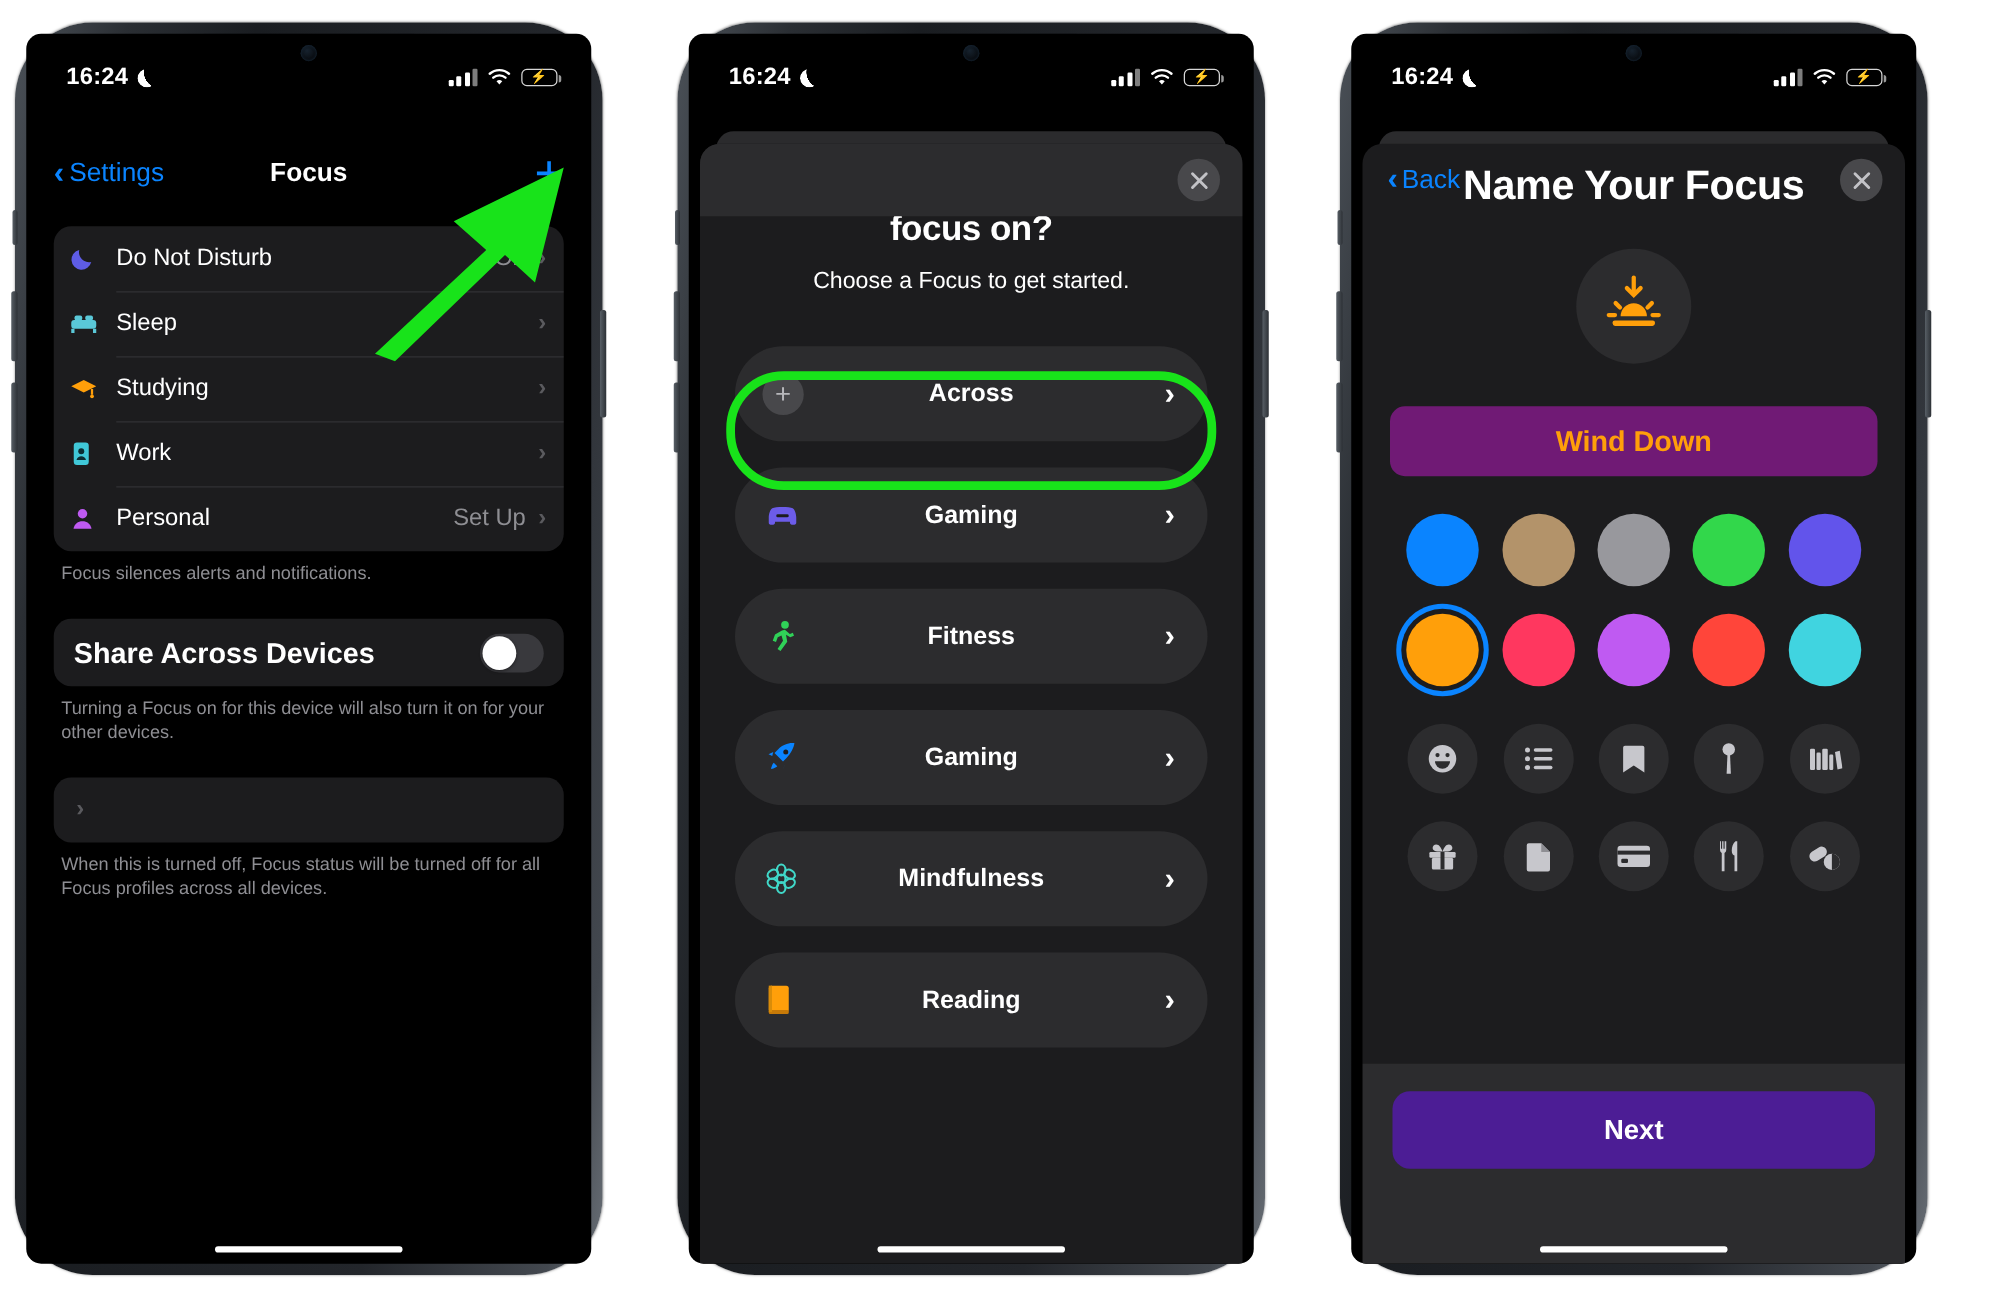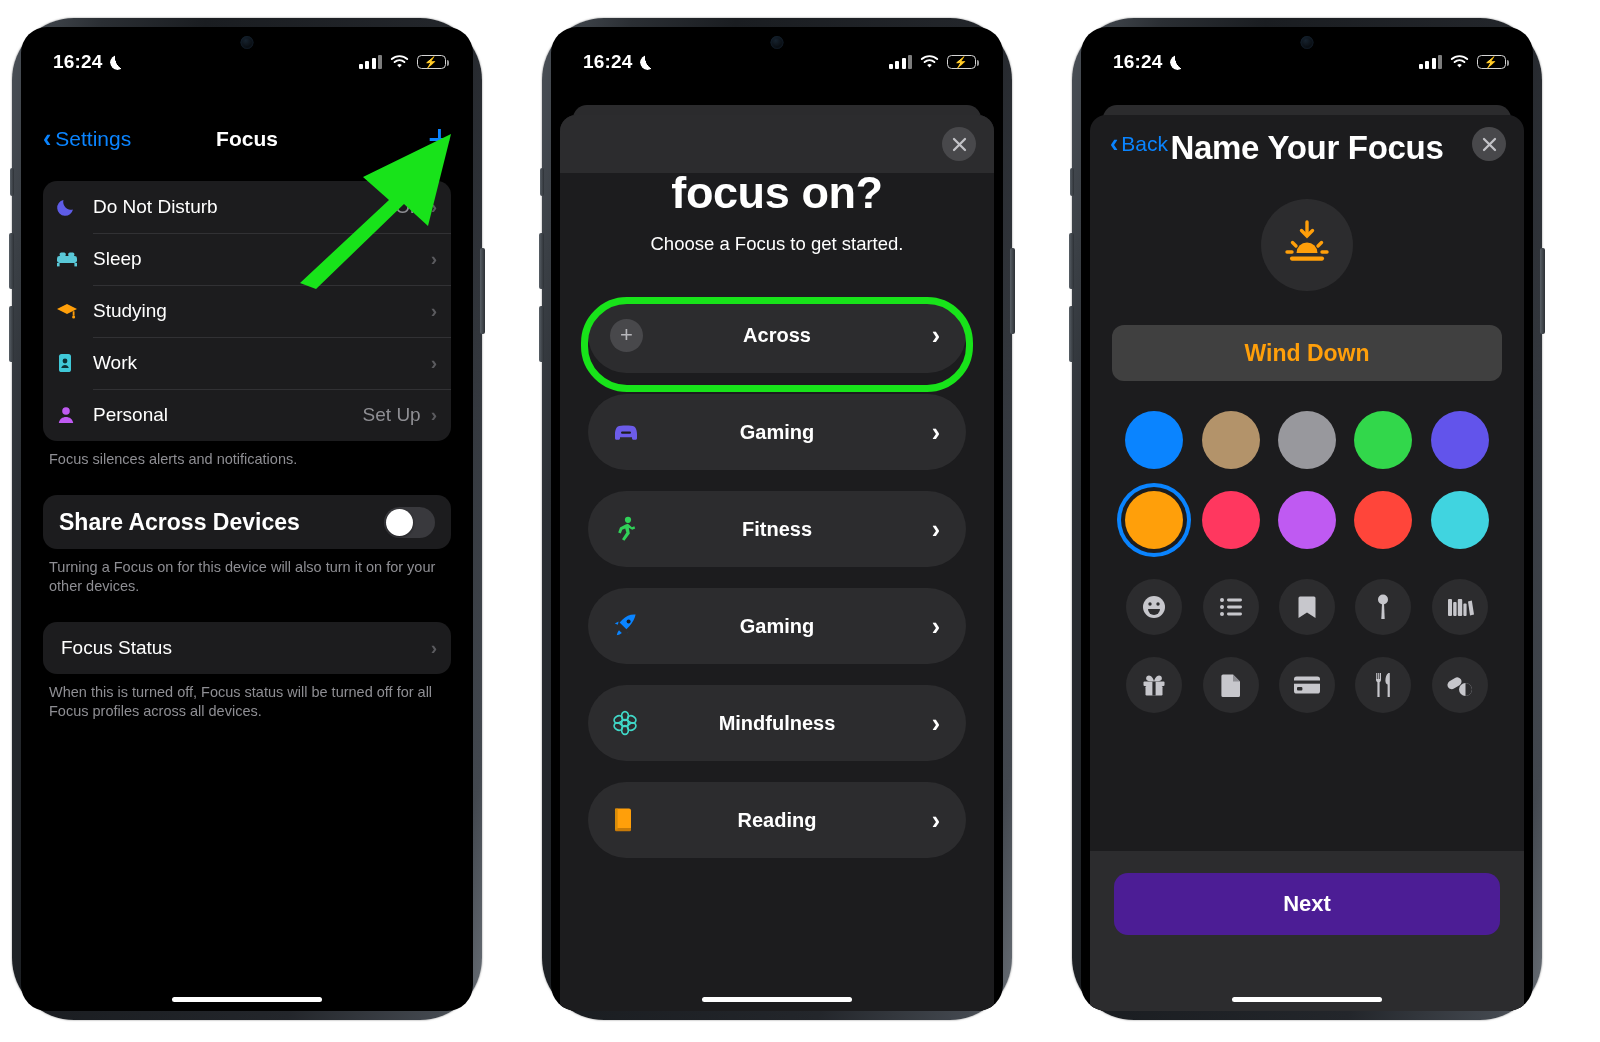--- a/index.html
+++ b/index.html
@@ -21,21 +21,21 @@
     padding: 9px;
     box-shadow: 0 0 2px rgba(0,0,0,.5);
   }
   #phone1 { left: 12px; }
   #phone2 { left: 542px; }
   #phone3 { left: 1072px; }
 
   .screen {
     position: relative;
     width: 100%; height: 100%;
-    border-radius: 26px;
+    border-radius: 12px;
     background: #000;
     overflow: hidden;
   }
   
   .btn-side { position:absolute; background: linear-gradient(90deg,#585f66,#2c3035); border-radius:2px; }
   .bt-left-a { left:-2px; top:150px; width:4px; height:28px; }
   .bt-left-b { left:-3px; top:215px; width:5px; height:56px; }
   .bt-left-c { left:-3px; top:288px; width:5px; height:56px; }
   .bt-right  { right:-3px; top:230px; width:5px; height:86px; }
 
@@ -137,21 +137,21 @@
   }
   .close-btn{
     position:absolute; right:18px; top:12px; width:34px; height:34px; border-radius:50%;
     background:#48484b; display:flex; align-items:center; justify-content:center; cursor:pointer;
   }
   .close-btn svg{ display:block; }
 
   
   .sheet2-body{ padding:0 28px; }
   .sheet-title {
-    color:#fff; font-size:45px; font-weight:800; text-align:center; letter-spacing:-.4px;
+    color:#fff; font-size:28px; font-weight:800; text-align:center; letter-spacing:-.4px;
     margin-top:-6px;
   }
   .sheet-sub { color:#fff; font-size:18.5px; text-align:center; margin-top:14px; }
   .focus-list { margin-top:42px; display:flex; flex-direction:column; gap:21px; }
   .focus-item {
     height:76px; background:#2c2c2e; border-radius:38px;
     display:flex; align-items:center; padding:0 26px 0 22px; position:relative; cursor:pointer;
   }
   .focus-item .fi-icon{ width:46px; display:flex; align-items:center; }
   .focus-item .fi-label{
@@ -168,21 +168,21 @@
 
   
   .nav3 { position:absolute; left:0; right:0; top:0; height:58px; display:flex; align-items:center; padding:0 20px; }
   .nav3 .back { display:flex; align-items:center; gap:3px; color:#0a84ff; font-size:21px; cursor:pointer; }
   .title3 { color:#fff; font-size:33px; font-weight:800; text-align:center; margin-top:14px; letter-spacing:-.3px;}
   .icon-preview{
     width:92px;height:92px;border-radius:50%;background:#2c2c2e;margin:32px auto 0;
     display:flex;align-items:center;justify-content:center;
   }
   .name-field{
-    margin:34px 22px 0; height:56px; background:#404040; border-radius:12px;
+    margin:34px 22px 0; height:56px; background:#701a75; border-radius:12px;
     display:flex;align-items:center;justify-content:center; cursor:text;
   }
   .name-field .nm{ color:#ff9f0a; font-size:23px; font-weight:700; }
   .swatch-grid{
     display:grid; grid-template-columns:repeat(5,1fr); row-gap:22px; justify-items:center;
     margin:30px 26px 0;
   }
   .swatch{ width:58px;height:58px;border-radius:50%; cursor:pointer; }
   .swatch.sel{ box-shadow:0 0 0 4px #1c1c1e, 0 0 0 8px #0a84ff; }
   .icon-grid{
@@ -327,21 +327,20 @@
             <span class="lbl">Share Across Devices</span>
             <span class="switch">
                 <span class="knob"></span>
               </span>
           </div>
         </div>
         <div class="footnote">Turning a Focus on for this device will also turn it on for your other devices.</div>
 
         <div class="card" style="margin-top:26px">
           <div class="row" style="padding-left:18px">
-            <span class="lbl">Focus Status</span>
             <span class="chev">›</span>
           </div>
         </div>
         <div class="footnote">When this is turned off, Focus status will be turned off for all Focus profiles across all devices.</div>
       </div>
 
       <div class="home-ind"></div>
     </div>
   </div>
 

